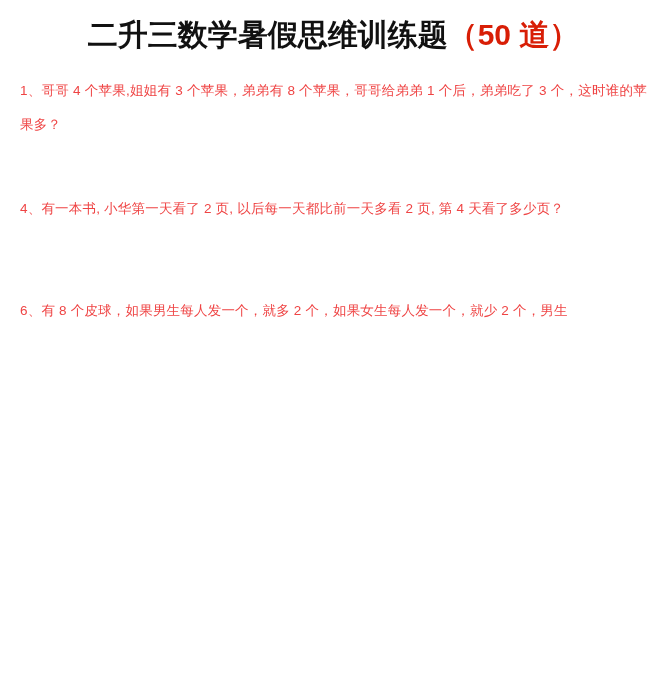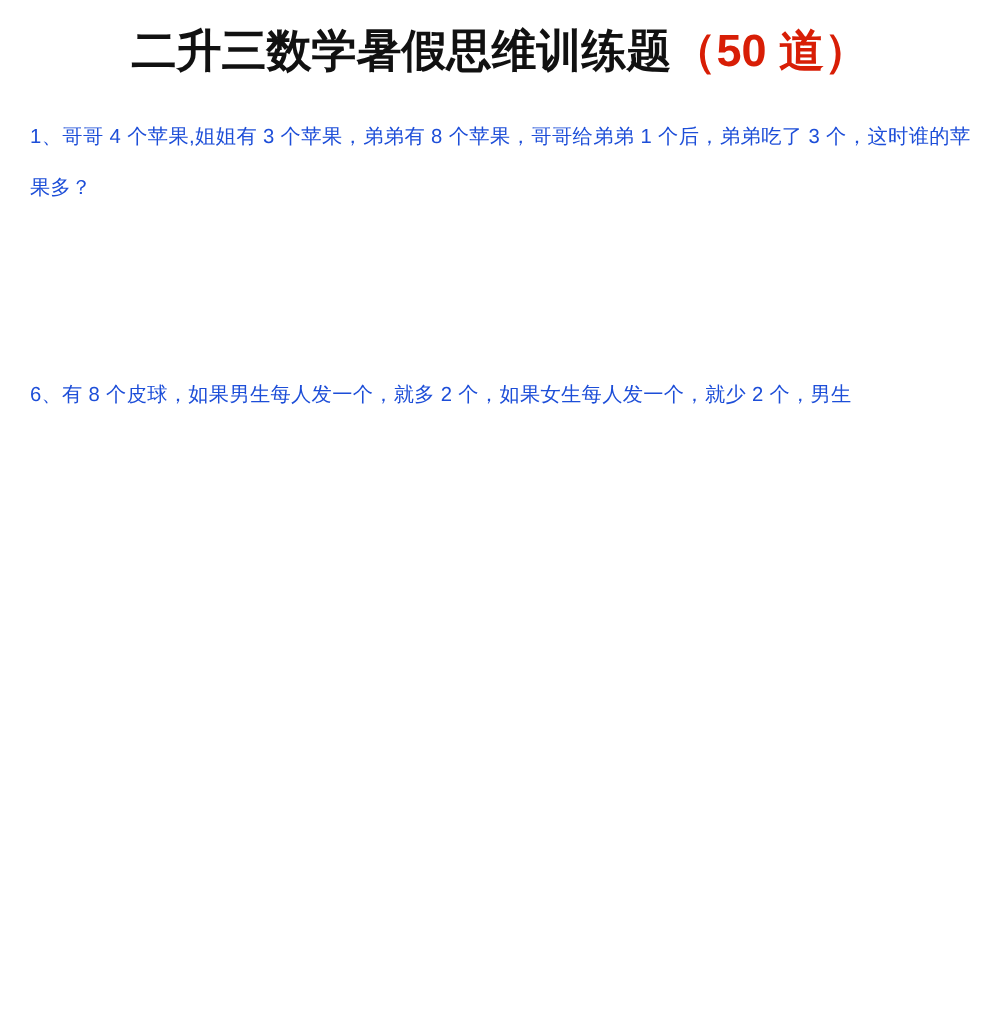--- a/index.html
+++ b/index.html
@@ -28,32 +28,32 @@
     letter-spacing: 0px;
     line-height: 42px;
     color: #111111;
     white-space: nowrap;
     margin-bottom: 18px;
   }
   .title .count {
     color: #d81e06;
   }
   .q {
-    color: #1d4ed8;
+    color: #ef4444;
     font-size: 13.5px;
     line-height: 34px;
     letter-spacing: 0.2px;
     text-align: justify;
   }
   .q-1 { margin-top: 16px; }
   .q-2 { margin-top: 50px; }
   .q-3 { margin-top: 48px; }
   .q-4 { margin-top: 50px; }
   .q-5 { margin-top: 88px; }
-  .q-6 { margin-top: 112px; }
+  .q-6 { margin-top: 76px; }
   .clipped {
     position: relative;
     height: 18px;
     overflow: hidden;
   }
   .clipped .q {
     position: absolute;
     top: -8px;
     left: 0;
     right: 0;
@@ -62,18 +62,19 @@
 </head>
 <body>
 
 <div class="page">
 
   <div class="title">
     <span>二升三数学暑假思维训练题</span><span class="count">（50 道）</span>
   </div>
 
   <div class="q q-1">1、哥哥 4 个苹果,姐姐有 3 个苹果，弟弟有 8 个苹果，哥哥给弟弟 1 个后，弟弟吃了 3 个，这时谁的苹果多？</div>
+  <div class="q q-4">4、有一本书, 小华第一天看了 2 页, 以后每一天都比前一天多看 2 页, 第 4 天看了多少页？</div>
 
   <div class="q-6 clipped">
     <div class="q">6、有 8 个皮球，如果男生每人发一个，就多 2 个，如果女生每人发一个，就少 2 个，男生</div>
   </div>
 
 </div>
 
 </body></html>

